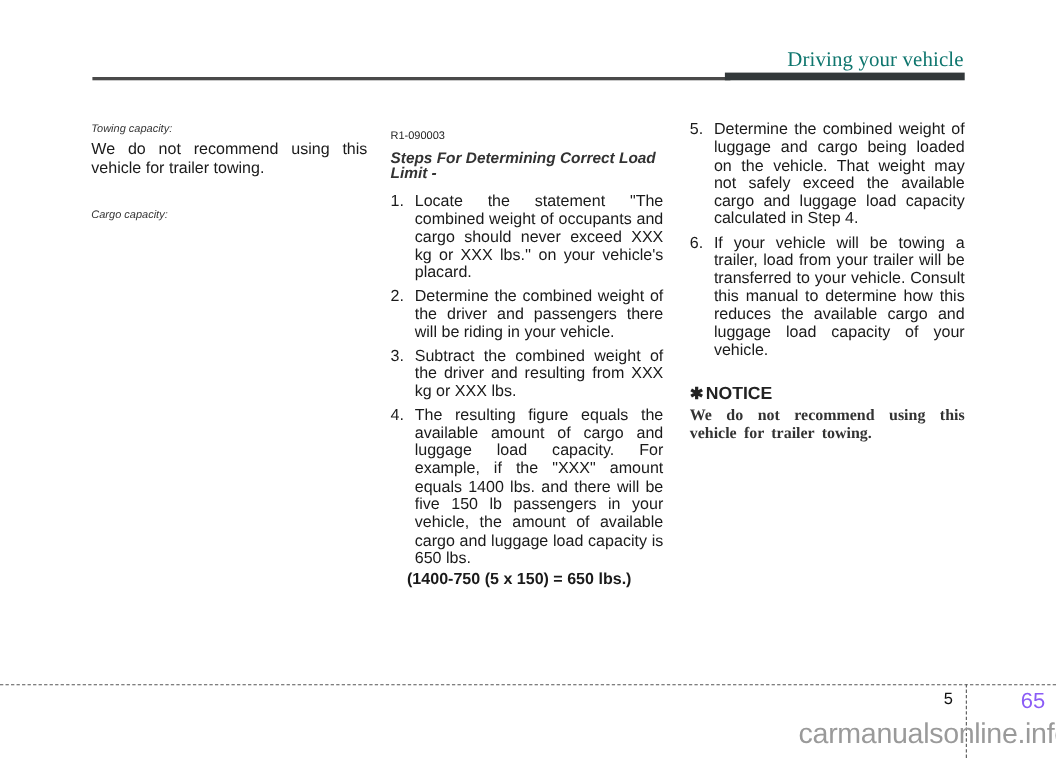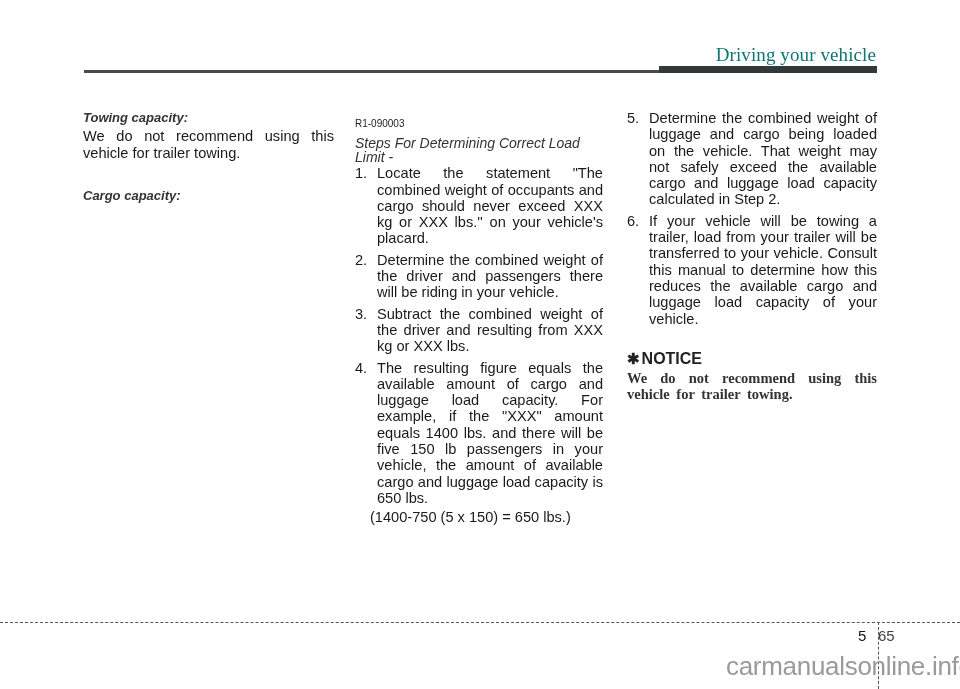--- a/index.html
+++ b/index.html
@@ -45,61 +45,62 @@
       top: 110px;
       font-size: 14.6px;
       line-height: 16.3px;
       text-align: justify;
     }
     .col1 { left: 83px; width: 251px; }
     .col2 { left: 355px; width: 248px; }
     .col3 { left: 627px; width: 250px; }
     .subhead {
       font-style: italic;
-      font-weight: bold;
-      font-size: 13px;
+      font-weight: normal;
+      font-size: 10px;
       color: #333;
       margin: 0 0 2px 0;
       text-align: left;
     }
     p { margin: 0; }
     .para-gap { height: 27px; }
     .code {
       font-size: 10px;
       color: #222;
       margin: 3px 0 4px 0;
     }
     .steps-heading {
       font-style: italic;
-      font-weight: normal;
+      font-weight: bold;
       font-size: 14px;
       line-height: 14px;
       color: #333;
       text-align: left;
-      margin-bottom: 1px;
+      margin-bottom: 11px;
     }
     .step {
       display: flex;
       margin-bottom: 5px;
     }
     .step-num {
       width: 22px;
       flex: 0 0 22px;
       text-align: left;
     }
     .step-text {
       flex: 1;
       text-align: justify;
     }
     .formula {
       text-align: center;
       margin-top: 2px;
       padding-left: 10px;
       text-align: left;
       padding-left: 15px;
+      font-weight: bold;
     }
     .notice-title {
       font-weight: bold;
       font-size: 16px;
       color: #222;
       margin-top: 24px;
       margin-bottom: 3px;
       display: flex;
       align-items: center;
     }
@@ -134,24 +135,24 @@
     }
     .page-chapter {
       position: absolute;
       left: 858px;
       top: 627px;
       font-size: 15px;
       color: #111;
     }
     .page-number {
       position: absolute;
-      left: 878px;
+      left: 928px;
       top: 627px;
-      font-size: 15px;
-      color: #404040;
+      font-size: 20px;
+      color: #8b5cf6;
     }
     .watermark {
       position: absolute;
       left: 726px;
       top: 651px;
       font-size: 26px;
       color: #9a9a9a;
       letter-spacing: -0.3px;
     }
   </style>
@@ -187,21 +188,21 @@
   <div class="step" style="margin-bottom:3px;">
     <span class="step-num">4.</span>
     <span class="step-text">The resulting figure equals the available amount of cargo and luggage load capacity. For example, if the "XXX" amount equals 1400 lbs. and there will be five 150 lb passengers in your vehicle, the amount of available cargo and luggage load capacity is 650 lbs.</span>
   </div>
   <div class="formula">(1400-750 (5 x 150) = 650  lbs.)</div>
 </div>
 
 <div class="col col3">
   <div class="step">
     <span class="step-num">5.</span>
-    <span class="step-text">Determine the combined weight of luggage and cargo being loaded on the vehicle. That weight may not safely exceed the available cargo and luggage load capacity calculated in Step 2.</span>
+    <span class="step-text">Determine the combined weight of luggage and cargo being loaded on the vehicle. That weight may not safely exceed the available cargo and luggage load capacity calculated in Step 4.</span>
   </div>
   <div class="step">
     <span class="step-num">6.</span>
     <span class="step-text">If your vehicle will be towing a trailer, load from your trailer will be transferred to your vehicle. Consult this manual to determine how this reduces the available cargo and luggage load capacity of your vehicle.</span>
   </div>
   <div class="notice-title">
     <span class="notice-star">✱</span>
     <span>NOTICE</span>
   </div>
   <div class="notice-body">We do not recommend using this vehicle for trailer towing.</div>

